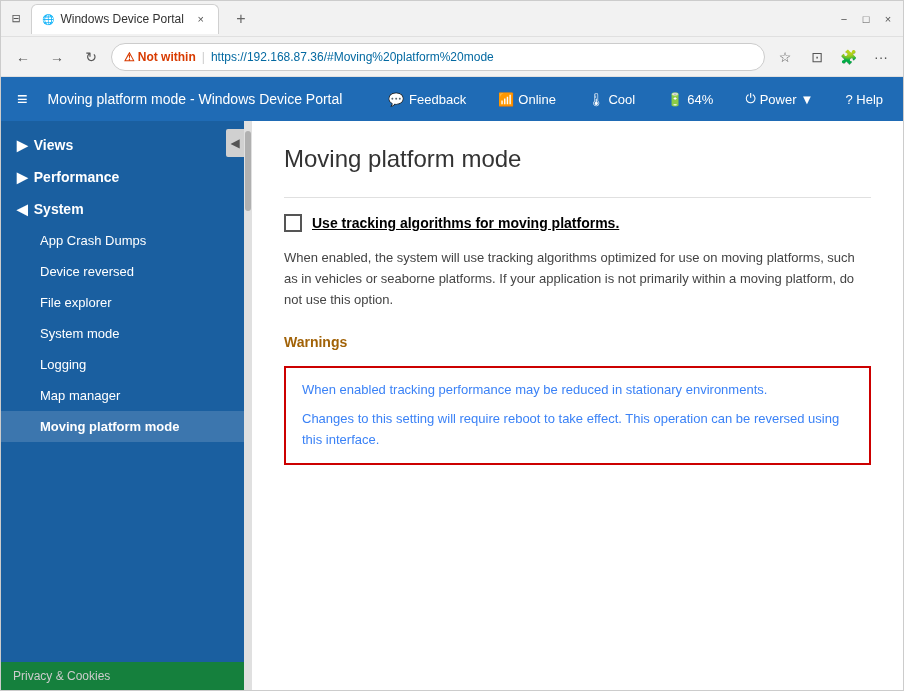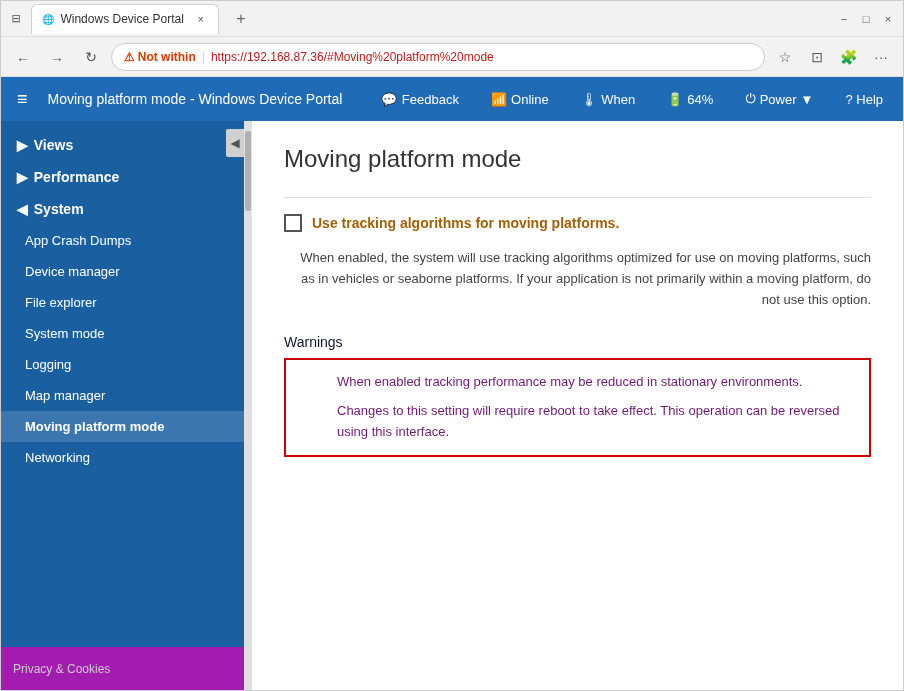--- a/index.html
+++ b/index.html
@@ -12,64 +12,64 @@
     .title-bar-left { display: flex; align-items: center; gap: 6px; }
     .win-control { width: 14px; height: 14px; display: flex; align-items: center; justify-content: center; cursor: pointer; color: #555; font-size: 11px; }
     .tab { display: flex; align-items: center; gap: 6px; background: #fff; border: 1px solid #d0d0d0; border-bottom: none; padding: 4px 10px; border-radius: 6px 6px 0 0; font-size: 12px; color: #333; height: 30px; }
     .tab-favicon { font-size: 10px; }
     .new-tab-btn { width: 28px; height: 28px; display: flex; align-items: center; justify-content: center; font-size: 16px; color: #666; cursor: pointer; }
 
     .nav-bar { height: 40px; background: #f2f2f2; display: flex; align-items: center; padding: 0 8px; gap: 6px; border-bottom: 1px solid #e0e0e0; }
     .nav-btn { width: 28px; height: 28px; display: flex; align-items: center; justify-content: center; color: #555; font-size: 14px; cursor: pointer; border-radius: 3px; }
     .address-bar { flex: 1; height: 28px; background: #fff; border: 1px solid #ccc; border-radius: 14px; display: flex; align-items: center; padding: 0 12px; gap: 6px; font-size: 12px; }
     .security-warning { color: #d83b01; font-weight: 600; font-size: 12px; display: flex; align-items: center; gap: 3px; }
-    .address-text { color: #b91c1c; font-size: 12px; }
+    .address-text { color: #0369a1; font-size: 12px; }
     .address-divider { color: #ccc; }
     .nav-icons { display: flex; align-items: center; gap: 4px; }
 
     
     .app-header { height: 44px; background: #1f6bb5; display: flex; align-items: center; padding: 0 12px; gap: 16px; color: #fff; }
     .hamburger { font-size: 18px; cursor: pointer; padding: 4px; }
     .app-title { font-size: 14px; font-weight: 400; flex: 1; }
     .header-item { display: flex; align-items: center; gap: 4px; font-size: 13px; cursor: pointer; padding: 4px 8px; }
 
     
     .main-layout { display: flex; flex: 1; overflow: hidden; }
 
     
     .sidebar { width: 243px; background: #1a5fa0; color: #fff; display: flex; flex-direction: column; overflow: hidden; position: relative; flex-shrink: 0; }
     .sidebar-content { flex: 1; overflow-y: auto; padding-top: 8px; }
     .sidebar-content::-webkit-scrollbar { width: 6px; }
     .sidebar-content::-webkit-scrollbar-thumb { background: rgba(255,255,255,0.3); }
     .sidebar-collapse-btn { position: absolute; top: 8px; right: 0; width: 18px; height: 28px; background: #d0d0d0; color: #555; display: flex; align-items: center; justify-content: center; cursor: pointer; font-size: 12px; border-radius: 2px 0 0 2px; }
     .sidebar-nav-item { padding: 8px 20px; cursor: pointer; font-size: 14px; display: flex; align-items: center; gap: 6px; }
     .sidebar-nav-item.section-header { font-size: 14px; font-weight: 600; padding: 8px 16px; }
-    .sidebar-sub-item { padding: 8px 16px 8px 24px; cursor: pointer; font-size: 13px; }
+    .sidebar-sub-item { padding: 8px 16px 8px 39px; cursor: pointer; font-size: 13px; }
     .sidebar-sub-item.active { background: rgba(255,255,255,0.15); font-weight: 600; }
 
-    .privacy-bar { height: 43px; background: #a21caf; color: #ccc; display: flex; align-items: center; padding: 0 12px; font-size: 12px; }
+    .privacy-bar { height: 28px; background: #15803d; color: #ccc; display: flex; align-items: center; padding: 0 12px; font-size: 12px; }
 
     
     .content-area { flex: 1; background: #fff; overflow-y: auto; padding: 24px 32px; }
     .content-area::-webkit-scrollbar { width: 8px; }
     .content-area::-webkit-scrollbar-thumb { background: #c0c0c0; }
 
     .page-title { font-size: 24px; font-weight: 300; color: #333; margin-bottom: 24px; }
     .divider { border: none; border-top: 1px solid #e0e0e0; margin: 16px 0; }
 
     .checkbox-row { display: flex; align-items: center; gap: 10px; margin-bottom: 16px; }
     .checkbox-box { width: 18px; height: 18px; border: 2px solid #555; background: #fff; flex-shrink: 0; }
-    .checkbox-label { font-size: 14px; font-weight: 600; color: #a16207; }
-
-    .description-text { font-size: 13px; color: #444; line-height: 1.6; margin-bottom: 24px; margin-left: 0; text-align: right; }
+    .checkbox-label { font-size: 14px; font-weight: 600; color: #000000; text-decoration: underline; }
+
+    .description-text { font-size: 13px; color: #444; line-height: 1.6; margin-bottom: 24px; margin-left: 0; }
 
     .warnings-section { margin-top: 16px; }
-    .warnings-title { font-size: 14px; font-weight: 400; color: #0f172a; margin-bottom: 8px; }
+    .warnings-title { font-size: 14px; font-weight: 700; color: #a16207; margin-bottom: 16px; }
     .warnings-box { border: 2px solid #cc0000; padding: 12px 16px; }
-    .warning-text { font-size: 13px; color: #701a75; line-height: 1.6; margin-bottom: 8px; margin-left: 35px; }
+    .warning-text { font-size: 13px; color: #3b82f6; line-height: 1.6; margin-bottom: 8px; }
     .warning-text:last-child { margin-bottom: 0; }
   </style>
 </head>
 <body>
 
 <div class="browser-window">
 
   <div class="title-bar">
     <div class="title-bar-left">
       <span class="win-control">⊟</span>
@@ -112,21 +112,21 @@
     <div class="header-item">
       <span>💬</span>
       <span>Feedback</span>
     </div>
     <div class="header-item">
       <span>📶</span>
       <span>Online</span>
     </div>
     <div class="header-item">
       <span>🌡</span>
-      <span>When</span>
+      <span>Cool</span>
     </div>
     <div class="header-item">
       <span>🔋</span>
       <span>64%</span>
     </div>
     <div class="header-item">
       <span>⏻</span>
       <span>Power</span>
       <span>▼</span>
     </div>
@@ -148,39 +148,36 @@
           <span>Performance</span>
         </div>
         <div class="sidebar-nav-item section-header">
           <span>◀</span>
           <span>System</span>
         </div>
         <div class="sidebar-sub-item">
           <span>App Crash Dumps</span>
         </div>
         <div class="sidebar-sub-item">
-          <span>Device manager</span>
+          <span>Device reversed</span>
         </div>
         <div class="sidebar-sub-item">
           <span>File explorer</span>
         </div>
         <div class="sidebar-sub-item">
           <span>System mode</span>
         </div>
         <div class="sidebar-sub-item">
           <span>Logging</span>
         </div>
         <div class="sidebar-sub-item">
           <span>Map manager</span>
         </div>
         <div class="sidebar-sub-item active">
           <span>Moving platform mode</span>
-        </div>
-        <div class="sidebar-sub-item">
-          <span>Networking</span>
         </div>
       </div>
 
       <div class="privacy-bar">
         <span>Privacy &amp; Cookies</span>
       </div>
     </div>
 
     <div style="display:flex; flex:1; overflow:hidden;">
 

